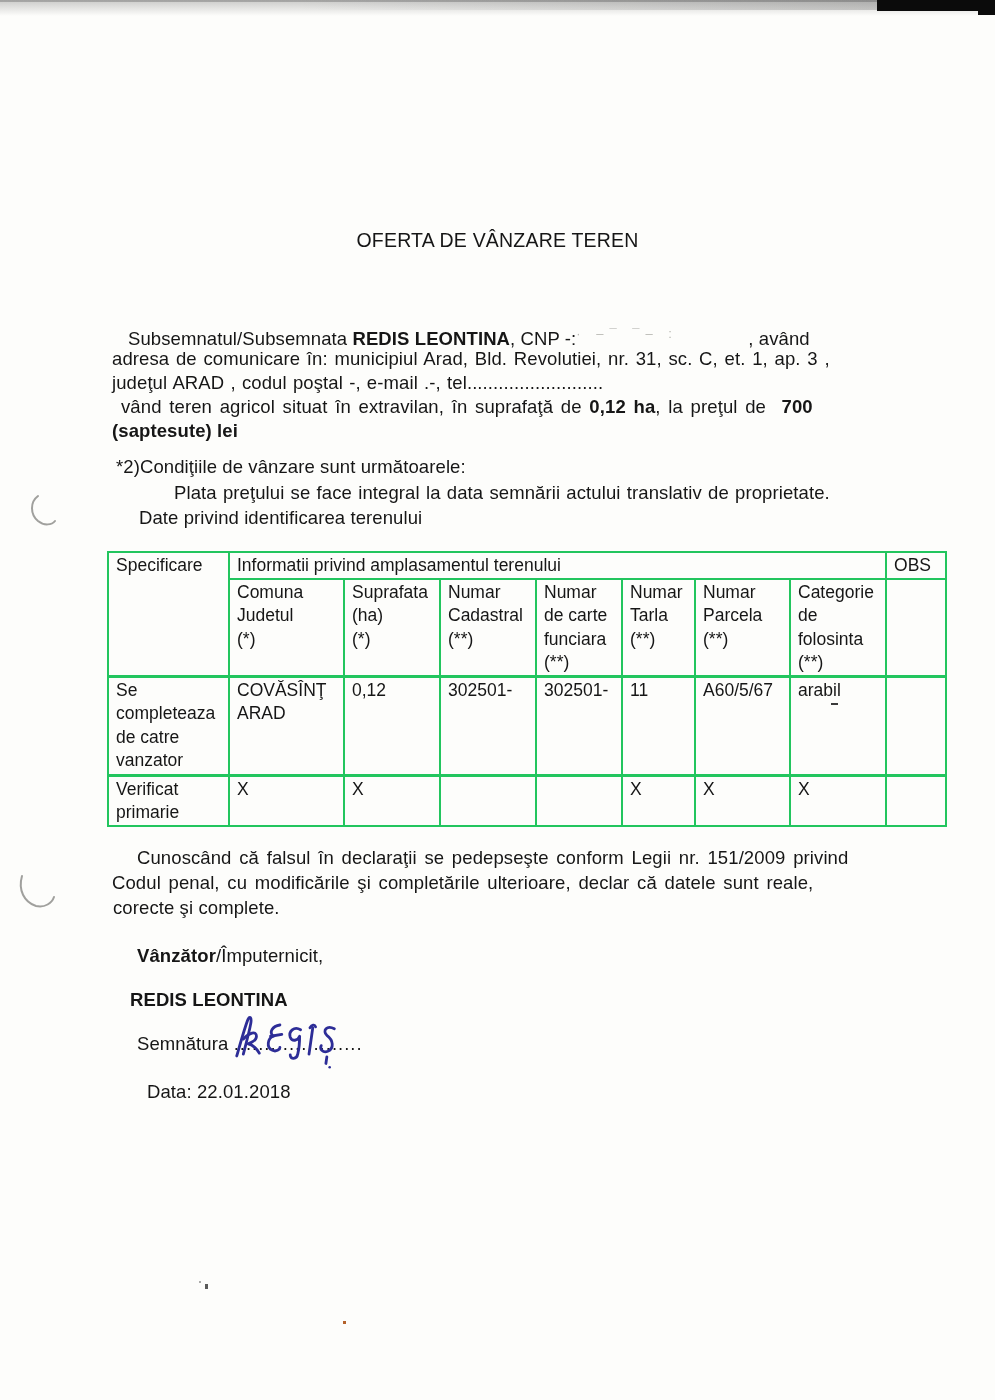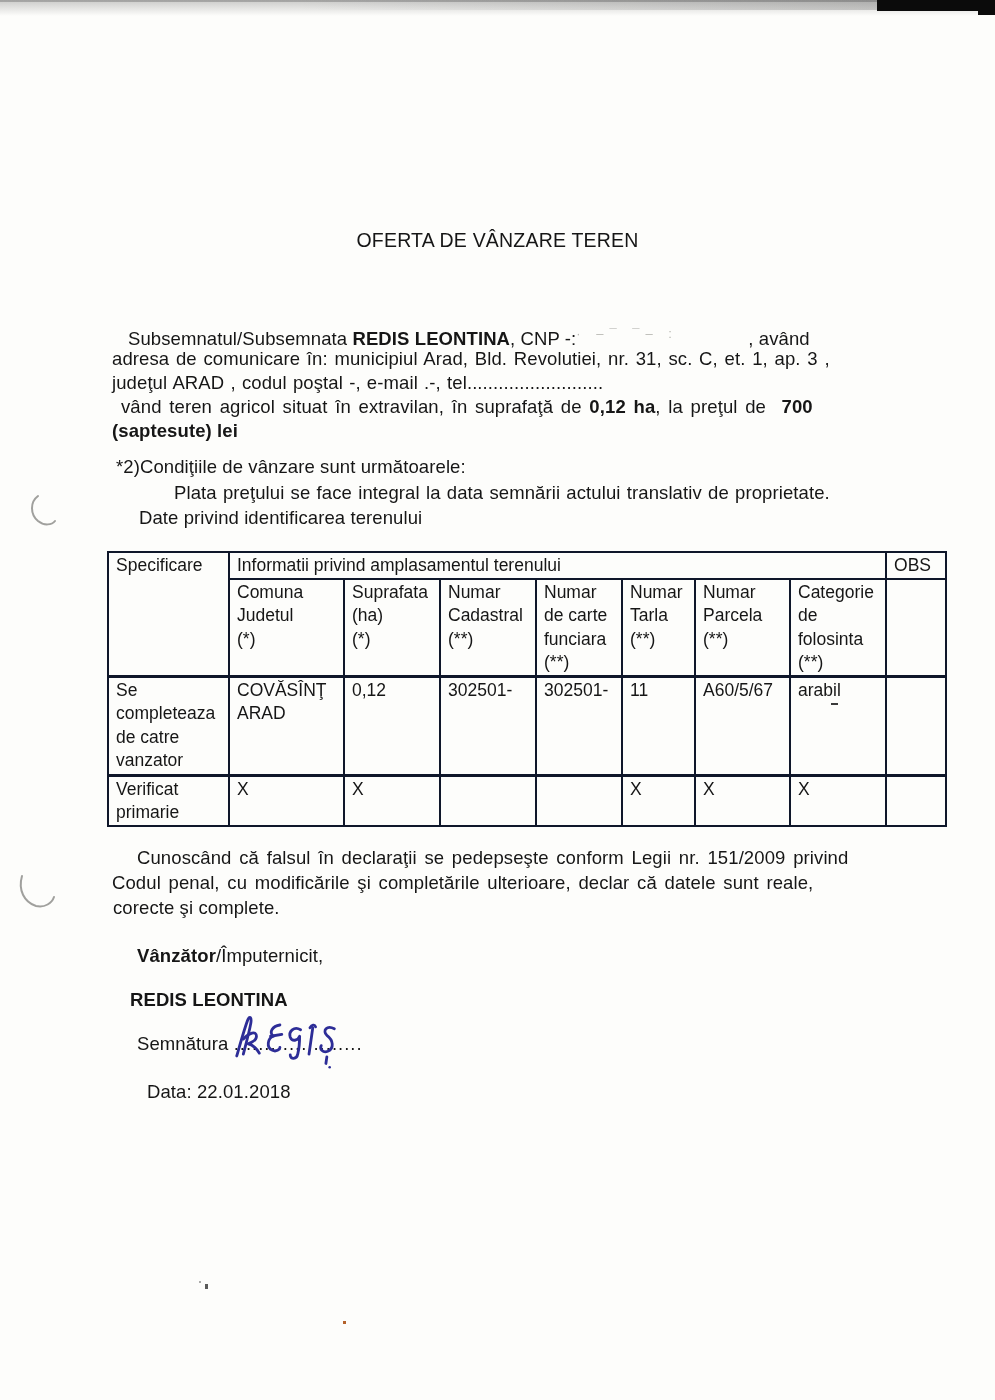--- a/index.html
+++ b/index.html
@@ -27,21 +27,21 @@
   }
   .corner-mark{position:absolute;top:0;left:877px;width:118px;height:11px;background:#0b0b0b;}
   .corner-mark::after{content:"";position:absolute;right:0;top:0;width:17px;height:15px;background:#0b0b0b;}
   .speck{position:absolute;background:#5a5a5a;}
   
   .doc-title{top:229px;left:0;width:995px;text-align:center;
     font-size:19.5px;font-weight:normal;letter-spacing:0.2px;}
   
   table.land{border-collapse:collapse;table-layout:fixed;background:transparent;}
   table.land td, table.land th{
-    border:2px solid #0f172a;vertical-align:top;text-align:left;font-weight:normal;
+    border:2px solid #22c55e;vertical-align:top;text-align:left;font-weight:normal;
     font-size:17.5px;line-height:23.5px;padding:1px 3px 0 7px;
     white-space:pre-line;overflow:hidden;
   }
   table.land tr.thick td, table.land tr.thick th{border-top-width:3px;}
   table.land .val{font-weight:normal;}
   .sig-ink{stroke:#2d2d97;stroke-width:3;fill:none;stroke-linecap:round;stroke-linejoin:round;}
   .arc{stroke:#8f8f8c;stroke-width:2;fill:none;stroke-linecap:round;opacity:0.85;}
 </style>
 </head>
 <body>

